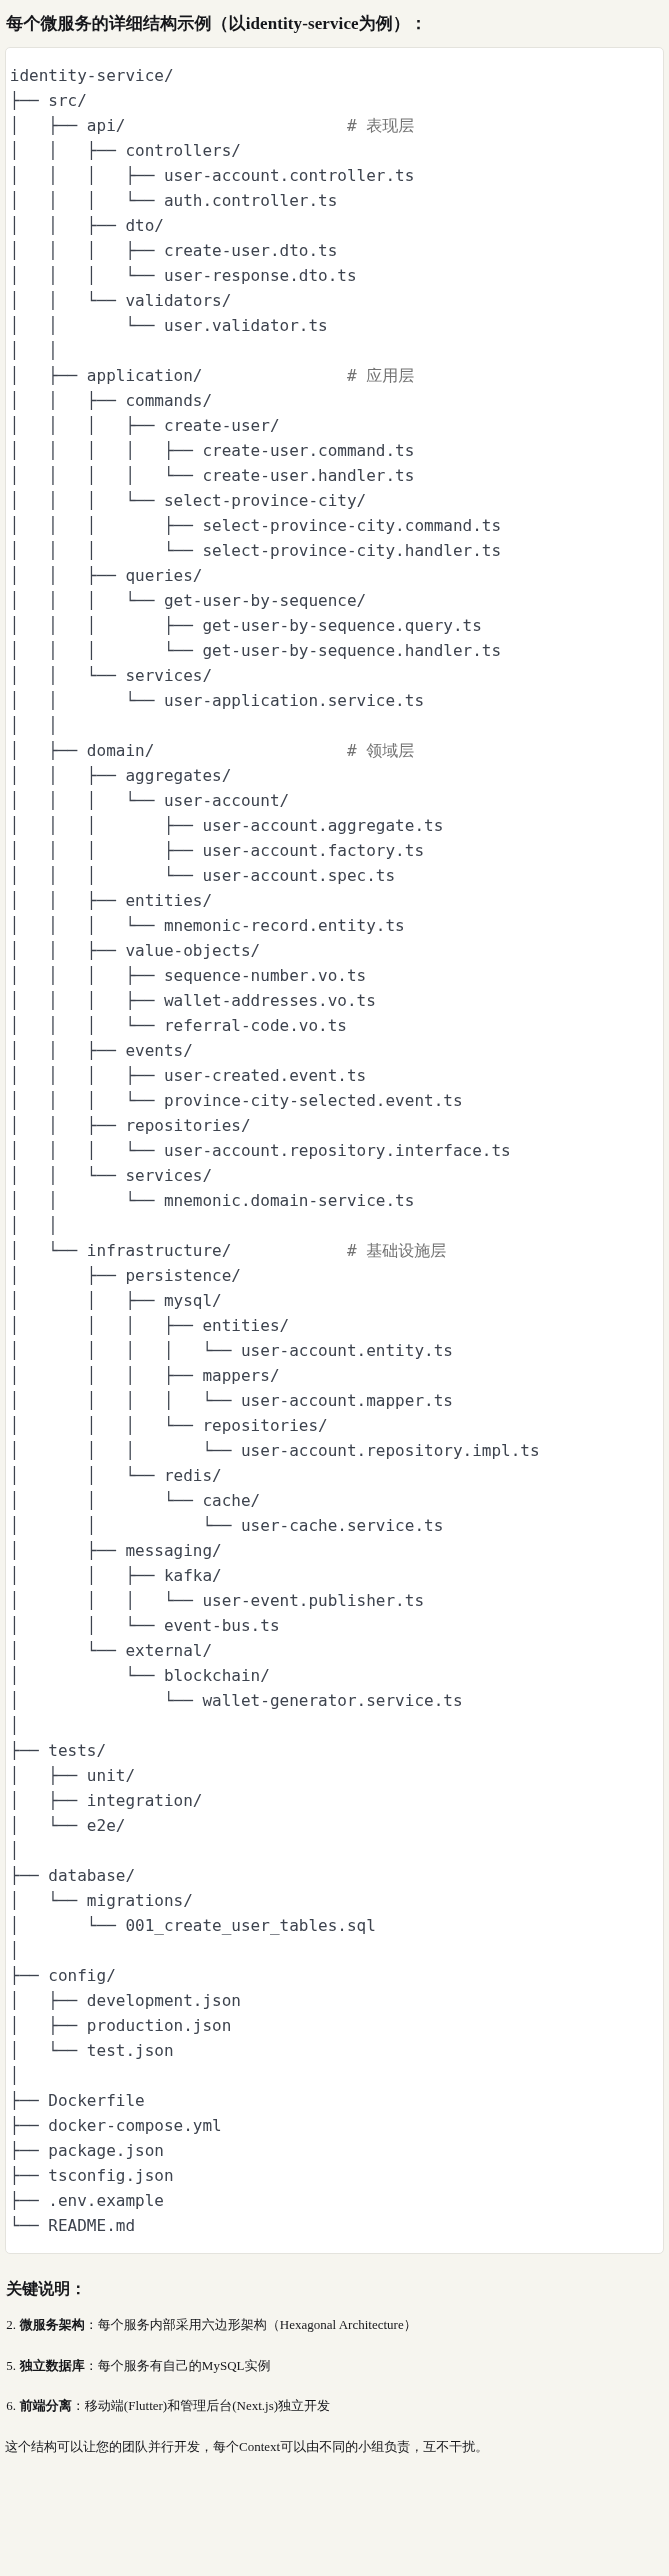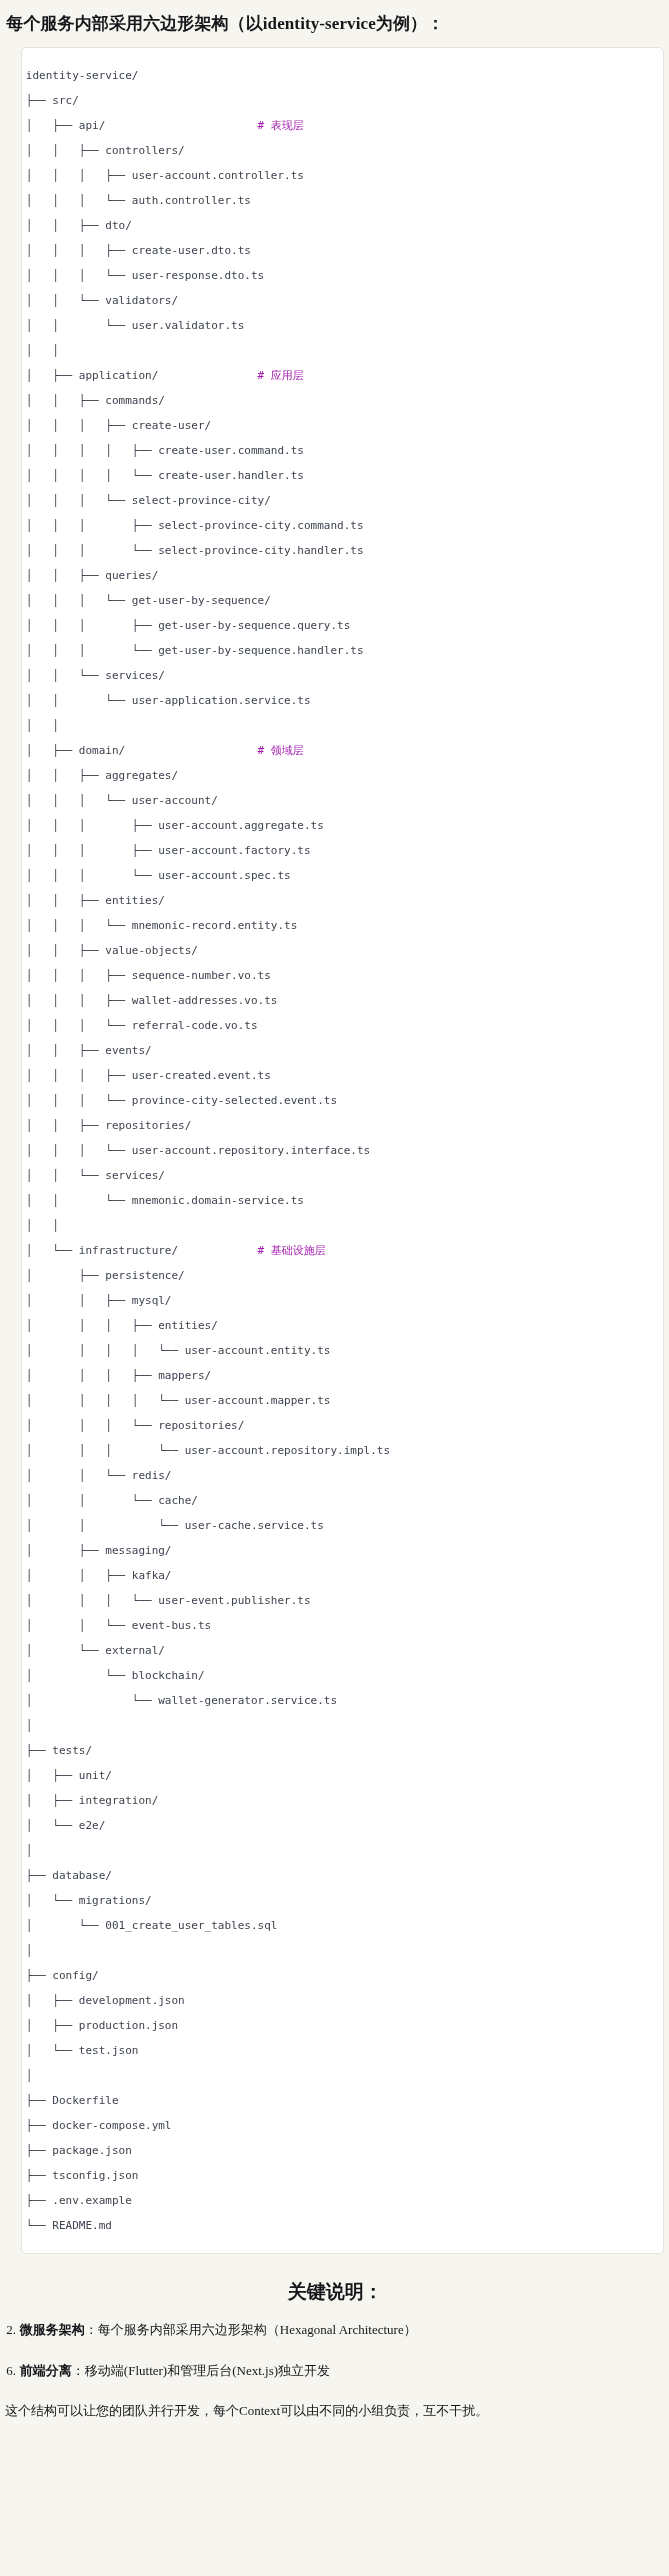--- a/index.html
+++ b/index.html
@@ -20,35 +20,34 @@
     font-weight: bold;
     line-height: 1.3;
     margin: 2.5px 0 12.5px 1.3px;
     letter-spacing: 0.1px;
   }
   pre.file-tree {
     box-sizing: border-box;
     background: #ffffff;
     border: 0.6px solid #e4e3dd;
     border-radius: 5px;
-    margin: 0 0 25px 16px;
+    margin: 0 0 25px 0;
     padding: 15px 7.5px 15px 3.8px;
     font-family: "DejaVu Sans Mono", "Liberation Mono", monospace;
-    font-size: 11px;
+    font-size: 16px;
     line-height: 25px;
     color: #3d434e;
     white-space: pre;
     overflow: hidden;
   }
-  pre.file-tree .tree-comment { color: #a21caf; }
+  pre.file-tree .tree-comment { color: #737373; }
   .notes-heading {
-    font-size: 19px;
+    font-size: 16px;
     font-weight: bold;
     margin: 0 0 16.3px 1.3px;
-    text-align: center;
   }
   ol.notes-list {
     list-style: none;
     margin: 0;
     padding: 0 0 0 1.3px;
     font-size: 13px;
   }
   ol.notes-list li {
     line-height: 18px;
     margin: 0 0 22.5px 0;
@@ -59,21 +58,21 @@
     font-size: 13px;
     line-height: 18px;
     margin: 17.5px 0 0 0;
   }
 </style>
 </head>
 <body>
 
 <div class="page">
 
-  <div class="page-title">每个服务内部采用六边形架构（以identity-service为例）：</div>
+  <div class="page-title">每个微服务的详细结构示例（以identity-service为例）：</div>
 
   <pre class="file-tree">identity-service/
 ├── src/
 │   ├── api/                       <span class="tree-comment"># 表现层</span>
 │   │   ├── controllers/
 │   │   │   ├── user-account.controller.ts
 │   │   │   └── auth.controller.ts
 │   │   ├── dto/
 │   │   │   ├── create-user.dto.ts
 │   │   │   └── user-response.dto.ts
@@ -153,19 +152,20 @@
 ├── docker-compose.yml
 ├── package.json
 ├── tsconfig.json
 ├── .env.example
 └── README.md</pre>
 
   <div class="notes-heading">关键说明：</div>
 
   <ol class="notes-list">
     <li><span class="note-num">2.</span><span class="note-term">微服务架构</span><span class="note-desc">：每个服务内部采用六边形架构（Hexagonal Architecture）</span></li>
+    <li><span class="note-num">5.</span><span class="note-term">独立数据库</span><span class="note-desc">：每个服务有自己的MySQL实例</span></li>
     <li><span class="note-num">6.</span><span class="note-term">前端分离</span><span class="note-desc">：移动端(Flutter)和管理后台(Next.js)独立开发</span></li>
   </ol>
 
   <p class="closing-paragraph">这个结构可以让您的团队并行开发，每个Context可以由不同的小组负责，互不干扰。</p>
 
 </div>
 
 
 </body></html>

